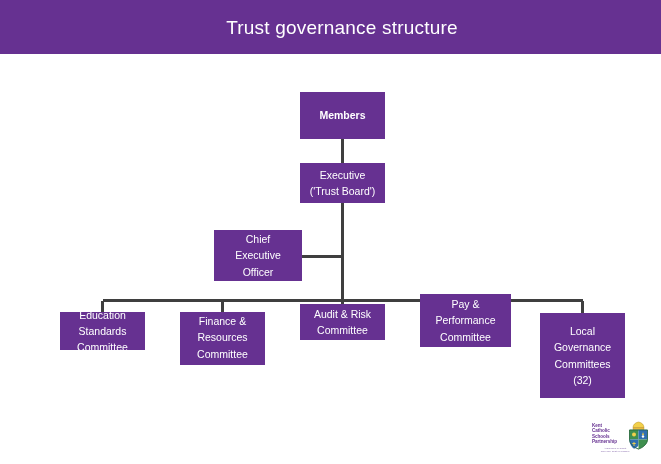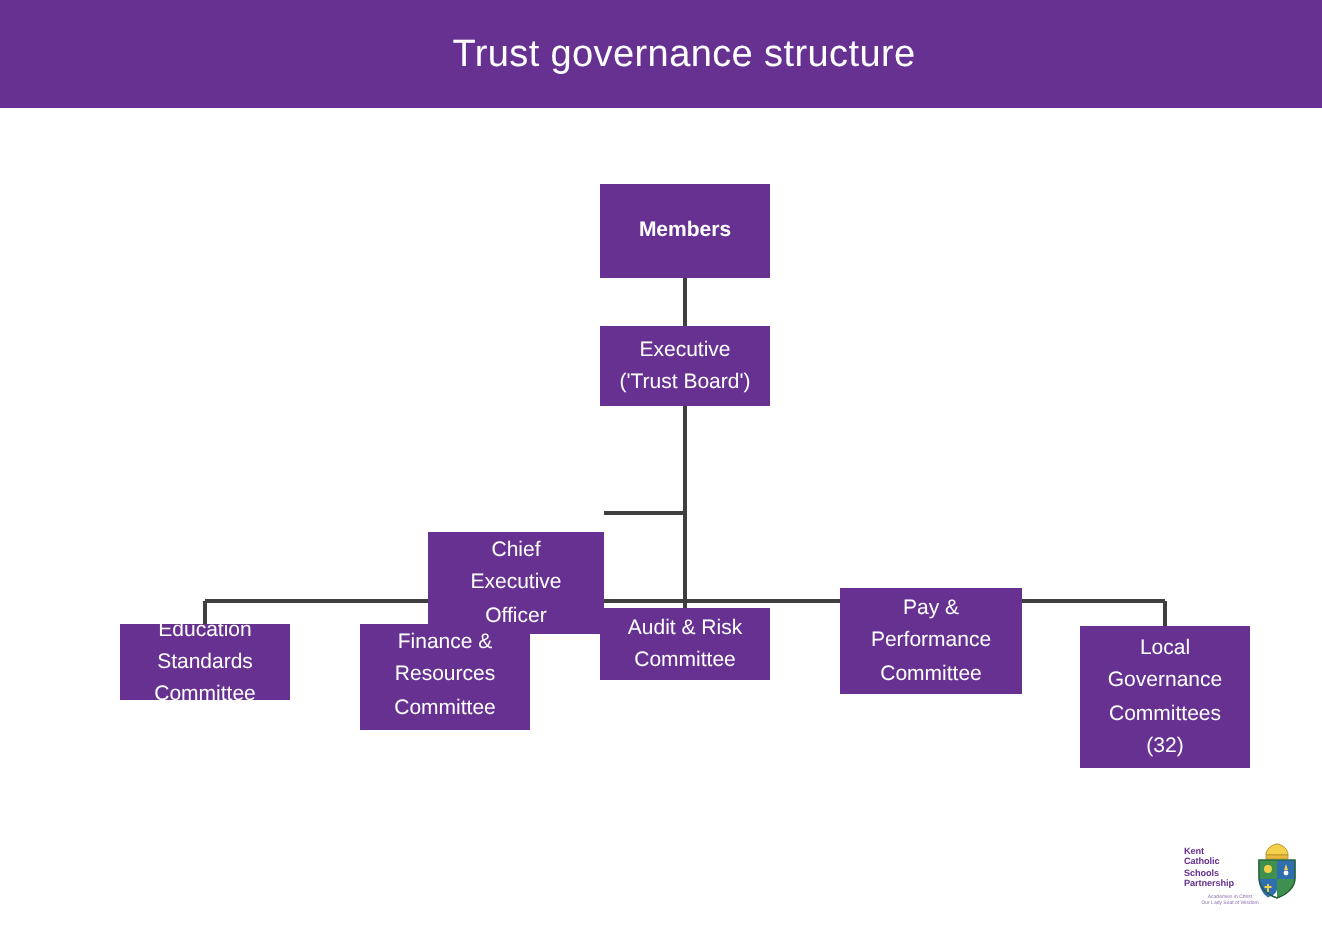--- a/index.html
+++ b/index.html
@@ -74,26 +74,26 @@
     z-index: 2;
   }
   .org-box .box-label {
     display: block;
     width: 100%;
     white-space: pre-line;
   }
 
   .box-members        { left: 300px; top: 92px;  width: 85px; height: 47px; font-weight: bold; }
   .box-directors      { left: 300px; top: 163px; width: 85px; height: 40px; }
-  .box-ceo            { left: 214px; top: 230px; width: 88px; height: 51px; margin-top: 36px; }
+  .box-ceo            { left: 214px; top: 230px; width: 88px; height: 51px; }
   .box-education      { left: 60px;  top: 312px; width: 85px; height: 38px; }
   .box-finance        { left: 180px; top: 312px; width: 85px; height: 53px; align-items: flex-end; }
   .box-audit          { left: 300px; top: 304px; width: 85px; height: 36px; }
   .box-pay            { left: 420px; top: 294px; width: 91px; height: 53px; }
-  .box-local          { left: 540px; top: 313px; width: 85px; height: 71px; }
+  .box-local          { left: 540px; top: 313px; width: 85px; height: 85px; }
 
   
   .logo-wrap {
     position: absolute;
     left: 592px;
     top: 420px;
     width: 62px;
     height: 36px;
     display: flex;
     align-items: flex-start;

